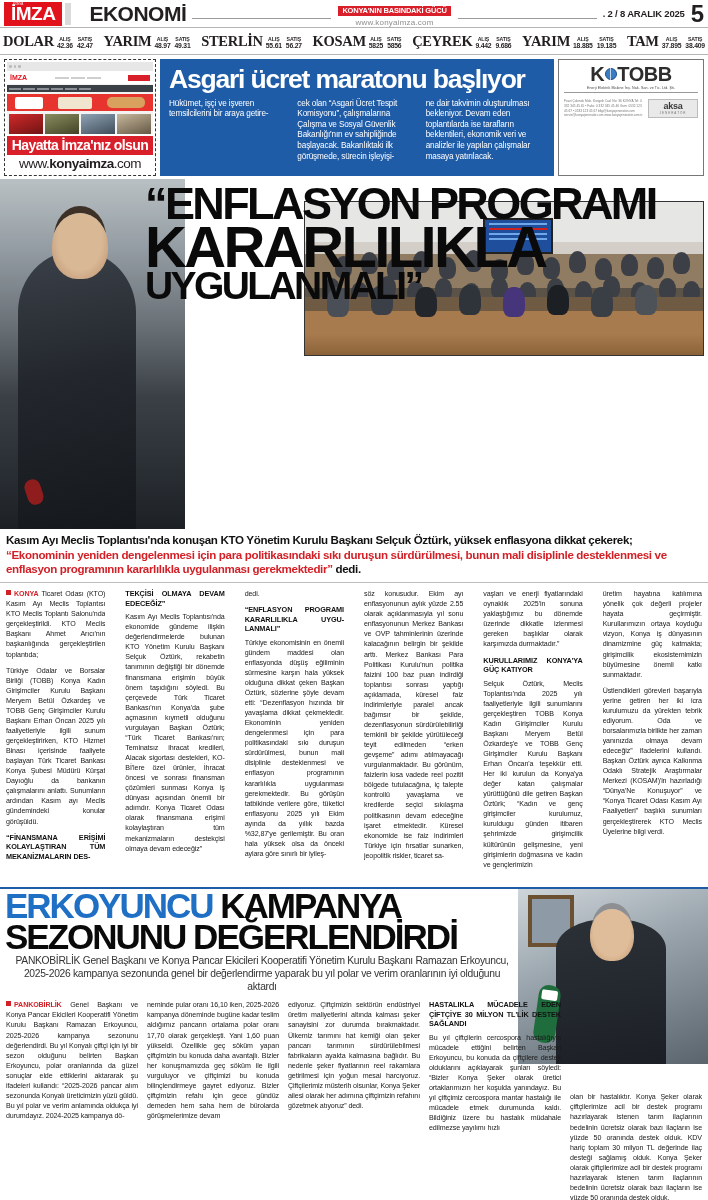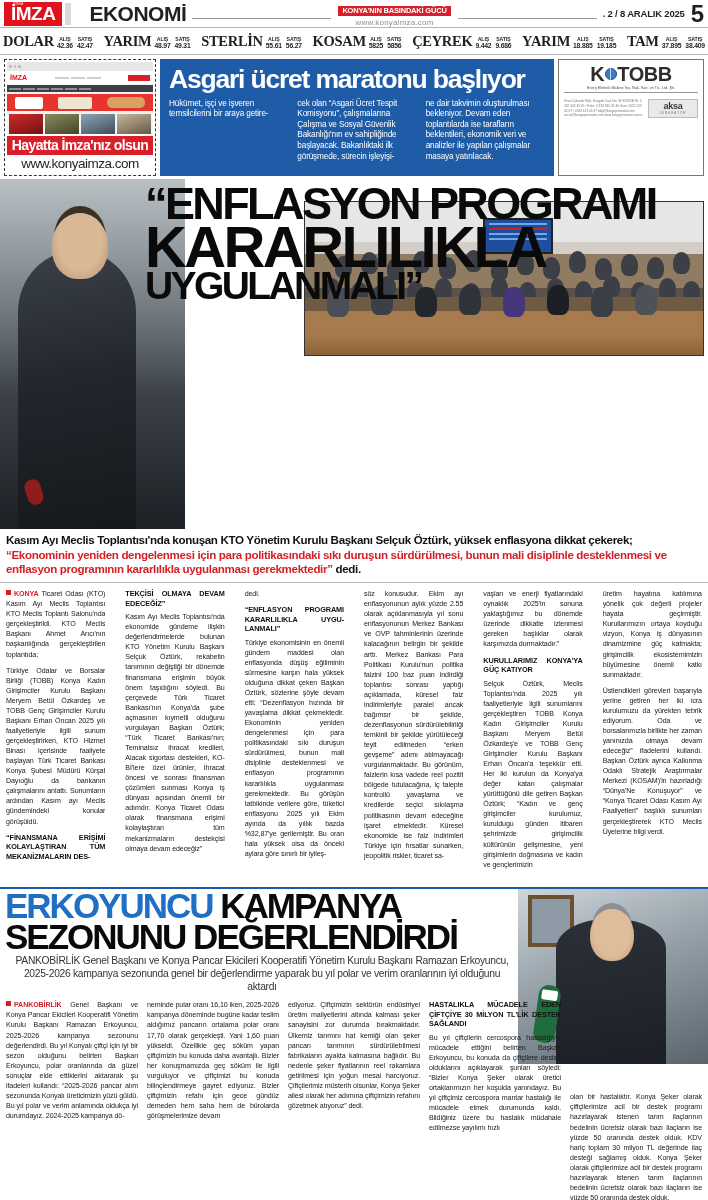--- a/index.html
+++ b/index.html
@@ -87,21 +87,21 @@
   .ad-thumb .pic.a { background: linear-gradient(160deg,#d02a2a,#6a1111); }
   .ad-thumb .pic.b { background: linear-gradient(160deg,#8a8d60,#3d3f22); }
   .ad-thumb .pic.c { background: linear-gradient(160deg,#8fa3b5,#3b4854); }
   .ad-thumb .pic.d { background: linear-gradient(160deg,#c7b89c,#5e5240); }
   .ad-slogan {
     background: #d9202a; color: #fff; font-weight: bold;
     font-size: 14px; text-align: center; padding: 1px 0 2px 0; letter-spacing: -0.6px;
     margin-top: 2px;
   }
   .ad-url { text-align: center; font-size: 13.5px; color: #231f20; padding: 1px 0 2px; letter-spacing: -0.5px;}
-  .ad-url b { font-weight: normal; }
+  .ad-url b { font-weight: bold; }
 
   .lead-box {
     flex: 1; background: #1f5ca8; padding: 7px 9px 6px 9px; color: #fff;
     display: flex; flex-direction: column;
   }
   .lead-title {
     font-size: 26.5px; font-weight: bold; letter-spacing: -1.2px; line-height: 1;
     margin-bottom: 6px;
   }
   .lead-cols { display: flex; gap: 9px; flex: 1; }

